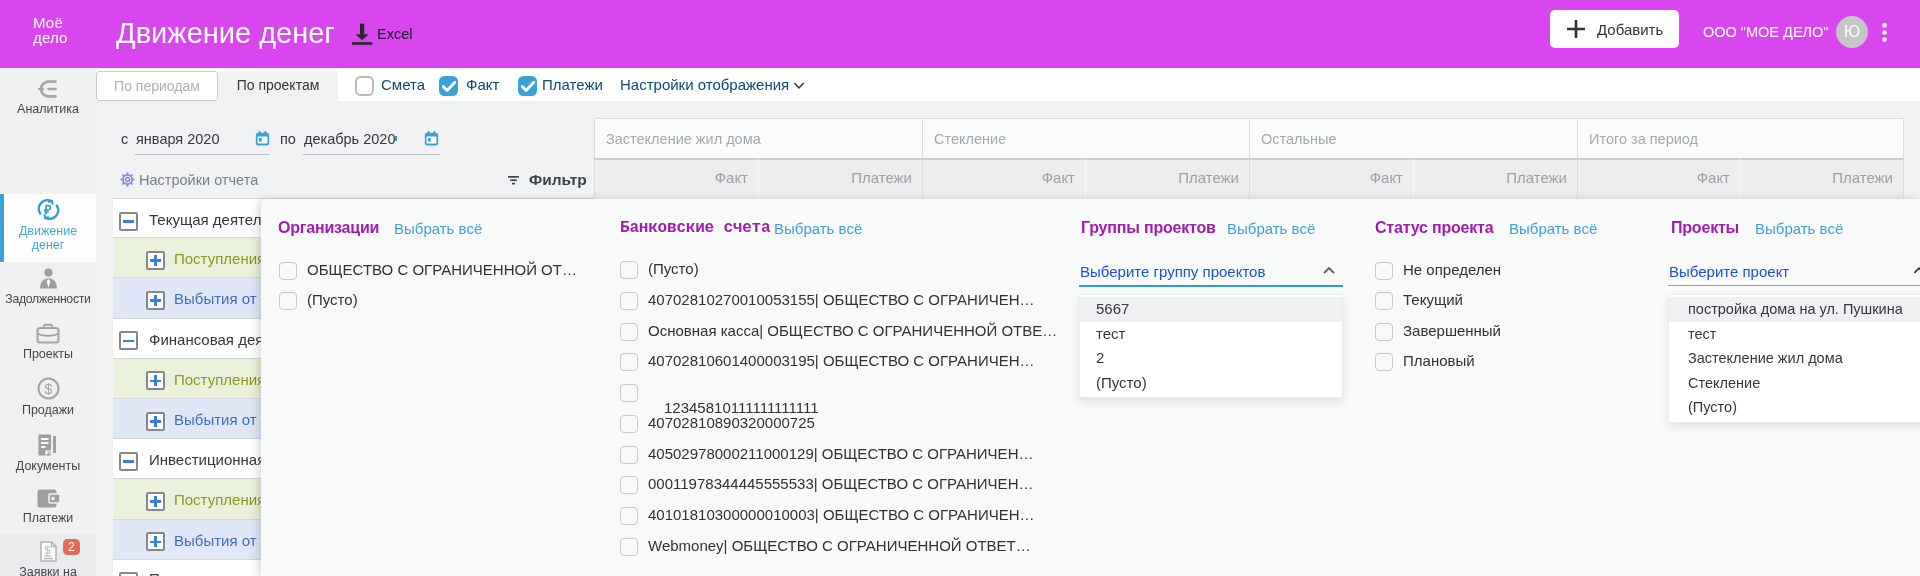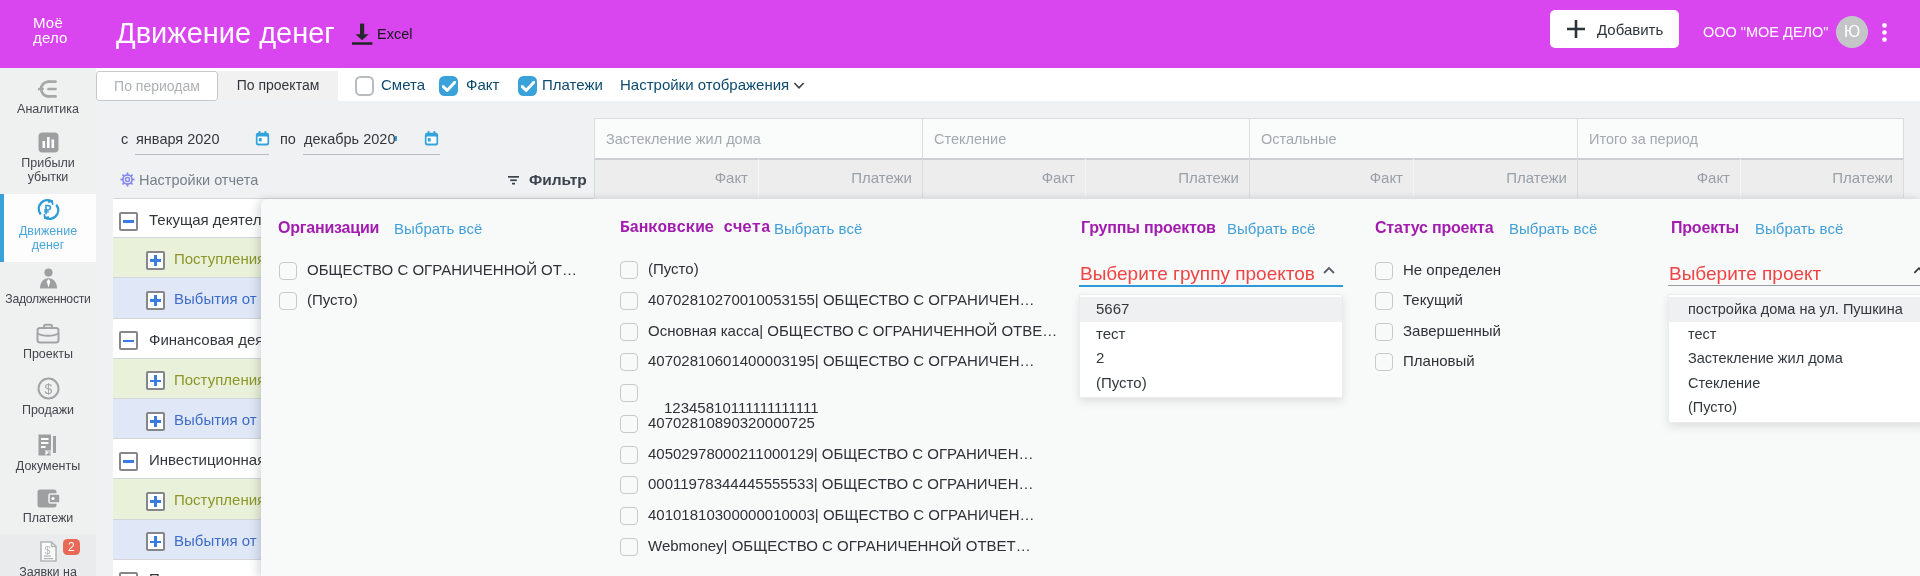--- a/index.html
+++ b/index.html
@@ -56,21 +56,21 @@
 .pmicon { position:absolute; width:19px; height:19px; border:2px solid #85878a; border-radius:2px; background:#fff; }
 .pmicon .h { position:absolute; left:2px; top:6.5px; width:11px; height:2.5px; background:#3a7de0; }
 .pmicon .v { position:absolute; left:6.2px; top:2px; width:2.5px; height:11px; background:#3a7de0; }
 
 
 .panel { position:absolute; left:261px; top:199px; width:1659px; height:377px; background:#f8f9f9; border-radius:6px 0 0 0; box-shadow:-4px 2px 10px rgba(50,60,70,0.15), 0 -2px 6px rgba(60,70,80,0.07); }
 .ptitle { position:absolute; top:-36px; font-size:16px; font-weight:bold; color:#a21caf; letter-spacing:-0.2px; }
 .plink { position:absolute; top:-35px; font-size:15px; color:#42a0d9; }
 .pcb { position:absolute; width:18px; height:18px; border:1.5px solid #c7cacd; border-radius:4px; }
 .pcbl { position:absolute; font-size:15px; color:#2e3237; white-space:nowrap; overflow:hidden; text-overflow:ellipsis; }
-.selph { position:absolute; font-size:19px; color:#ef4444; }
+.selph { position:absolute; font-size:15px; color:#1d4ed8; }
 .ddbox { position:absolute; background:#fff; border:1px solid #ececee; border-radius:2px; box-shadow:0 4px 10px rgba(0,0,0,0.10); }
 .dditem { height:24.5px; font-size:15px; color:#33373c; line-height:24.5px; padding-left:16px; white-space:nowrap; }
 .ddsel { background:#eef0f1; }
 .chev { position:absolute; width:12px; height:7px; }
 </style>
 </head>
 <body>
 
 <div class="header">
   <div class="logo">Моё<br>дело</div>
@@ -105,29 +105,20 @@
     <svg width="20" height="20" viewBox="0 0 20 20" fill="none" stroke="#a7a7a7" stroke-width="2.7" stroke-linecap="round">
       <path d="M10.5 2.6 H17.5"></path>
         <path d="M10.5 10 H17.5"></path>
         <path d="M10.5 17.4 H17.5"></path>
       <path d="M10.5 2.6 A 7.4 7.4 0 0 0 10.5 17.4" fill="none"></path>
       <path d="M1 10 H4.6"></path>
     </svg>
     Аналитика
   </div>
 
-  <div class="sbitem" style="top:64px;">
-    <svg width="21" height="21" viewBox="0 0 21 21">
-      <rect x="0.5" y="0.5" width="20" height="20" rx="4" fill="#9d9fa1"></rect>
-      <rect x="4.5" y="9" width="2.6" height="7" fill="#fff"></rect>
-      <rect x="9" y="5" width="2.6" height="11" fill="#fff"></rect>
-      <rect x="13.5" y="7.5" width="2.6" height="8.5" fill="#fff"></rect>
-    </svg>
-    Прибыли<br>убытки
-  </div>
 
   <div class="sbitem" style="top:130px; color:#49a5da;">
     <svg width="23" height="23" viewBox="0 0 23 23" fill="none">
       <path d="M3.2 15.5 A 8.6 8.6 0 0 1 14.8 3.4" stroke="#2d9bd6" stroke-width="2.4" stroke-linecap="round"></path>
       <path d="M15.6 6.2 l -0.6 -3.4 l -3.3 1.1" stroke="#2d9bd6" stroke-width="1.8" fill="none" stroke-linecap="round" stroke-linejoin="round"></path>
       <path d="M19.8 7.5 A 8.6 8.6 0 0 1 8.2 19.6" stroke="#2d9bd6" stroke-width="2.4" stroke-linecap="round"></path>
       <path d="M7.4 16.8 l 0.6 3.4 l 3.3 -1.1" stroke="#2d9bd6" stroke-width="1.8" fill="none" stroke-linecap="round" stroke-linejoin="round"></path>
       <text x="7.2" y="16" font-family="Liberation Sans" font-size="12.5" font-weight="bold" fill="#2d9bd6">₽</text>
     </svg>
     Движение<br>денег

